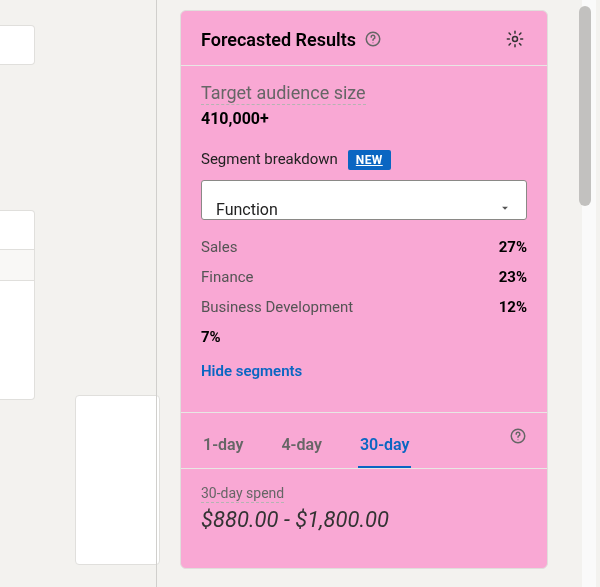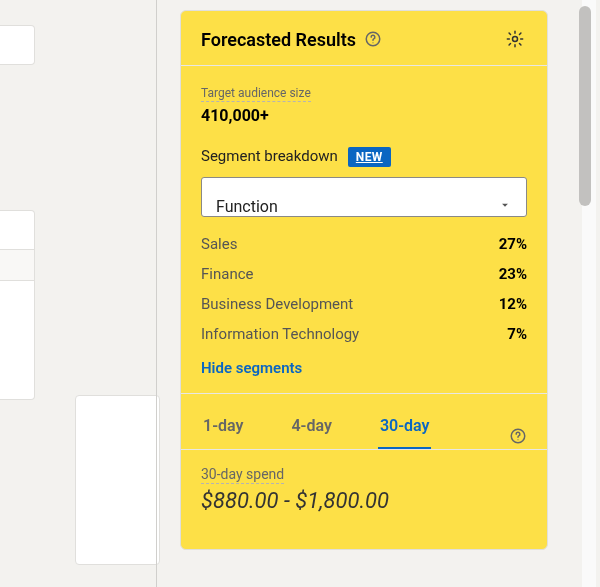--- a/index.html
+++ b/index.html
@@ -76,21 +76,21 @@
       height: 200px;
       background: #c2c1bf;
       border-radius: 6px;
     }
 
     .panel {
       position: absolute;
       left: 180px;
       top: 10px;
       width: 368px;
-      background: #fde047;
+      background: #f9a8d4;
       border: 1px solid #e0dfdc;
       border-radius: 6px;
       box-shadow: 0 0 0 rgba(0,0,0,0.02);
     }
 
     .panel-header {
       display: flex;
       align-items: center;
       justify-content: space-between;
       padding: 16px 20px 14px 20px;
@@ -117,21 +117,21 @@
       cursor: pointer;
       color: #666;
     }
     .icon-btn svg, .help-icon svg { display:block; }
 
     .panel-body {
       padding: 16px 20px 10px 20px;
     }
 
     .audience-label {
-      font-size: 12px;
+      font-size: 18px;
       color: #666;
       border-bottom: 1px dashed #b5b4b2;
       display: inline-block;
       padding-bottom: 1px;
       margin-bottom: 4px;
     }
     .audience-value {
       font-size: 16px;
       font-weight: 700;
       color: #000;
@@ -193,32 +193,32 @@
       color: #000;
     }
 
     .hide-link {
       color: #0a66c2;
       font-size: 15px;
       font-weight: 600;
       cursor: pointer;
       display: inline-block;
       margin-top: 4px;
-      margin-bottom: 2px;
+      margin-bottom: 18px;
     }
 
     .divider {
       border-top: 1px solid #e8e7e4;
       margin: 14px -20px 0 -20px;
     }
 
     .tabs-row {
       display: flex;
-      align-items: flex-end;
-      gap: 44px;
+      align-items: flex-start;
+      gap: 34px;
       padding: 14px 0 0 0;
     }
     .tab {
       font-size: 16px;
       font-weight: 600;
       color: #666;
       padding: 8px 2px 12px 2px;
       cursor: pointer;
       border-bottom: 2px solid transparent;
     }
@@ -314,21 +314,20 @@
       </div>
       <div class="seg-row">
         <span class="seg-name">Finance</span>
         <span class="seg-pct">23%</span>
       </div>
       <div class="seg-row">
         <span class="seg-name">Business Development</span>
         <span class="seg-pct">12%</span>
       </div>
       <div class="seg-row">
-        <span class="seg-name">Information Technology</span>
         <span class="seg-pct">7%</span>
       </div>
     </div>
 
     <span class="hide-link">Hide segments</span>
 
     <div class="divider"></div>
 
     <div class="tabs-row">
       <span class="tab">1-day</span>

